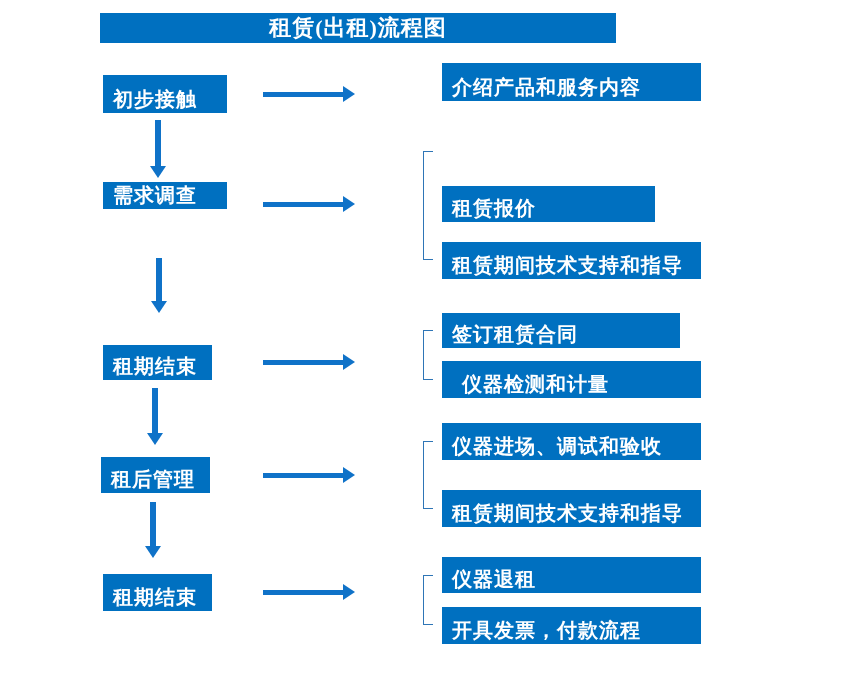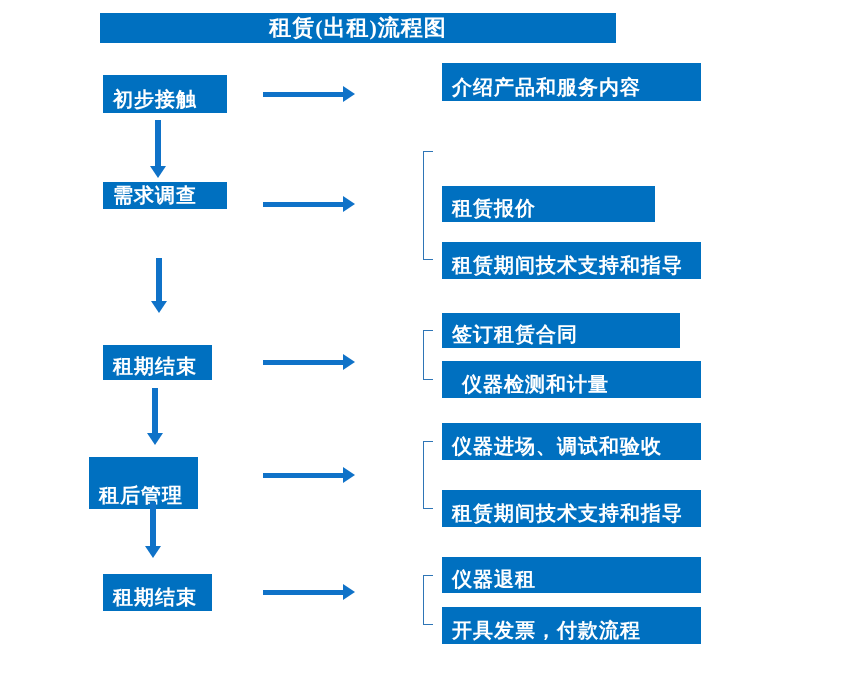--- a/index.html
+++ b/index.html
@@ -82,21 +82,21 @@
 
   <div class="bluebox" style="left:103px;top:75px;width:124px;height:38px;">
     <span>初步接触</span>
   </div>
   <div class="bluebox" style="left:103px;top:182px;width:124px;height:27px;">
     <span>需求调查</span>
   </div>
   <div class="bluebox" style="left:103px;top:345px;width:109px;height:35px;">
     <span>租期结束</span>
   </div>
-  <div class="bluebox" style="left:89px;top:457px;width:109px;height:52px;">
+  <div class="bluebox" style="left:101px;top:457px;width:109px;height:36px;">
     <span>租后管理</span>
   </div>
   <div class="bluebox" style="left:103px;top:574px;width:109px;height:37px;">
     <span>租期结束</span>
   </div>
 
   <div class="varrow" style="left:150px;top:120px;height:58px;">
     <div class="shaft"></div>
     <div class="head"></div>
   </div>

